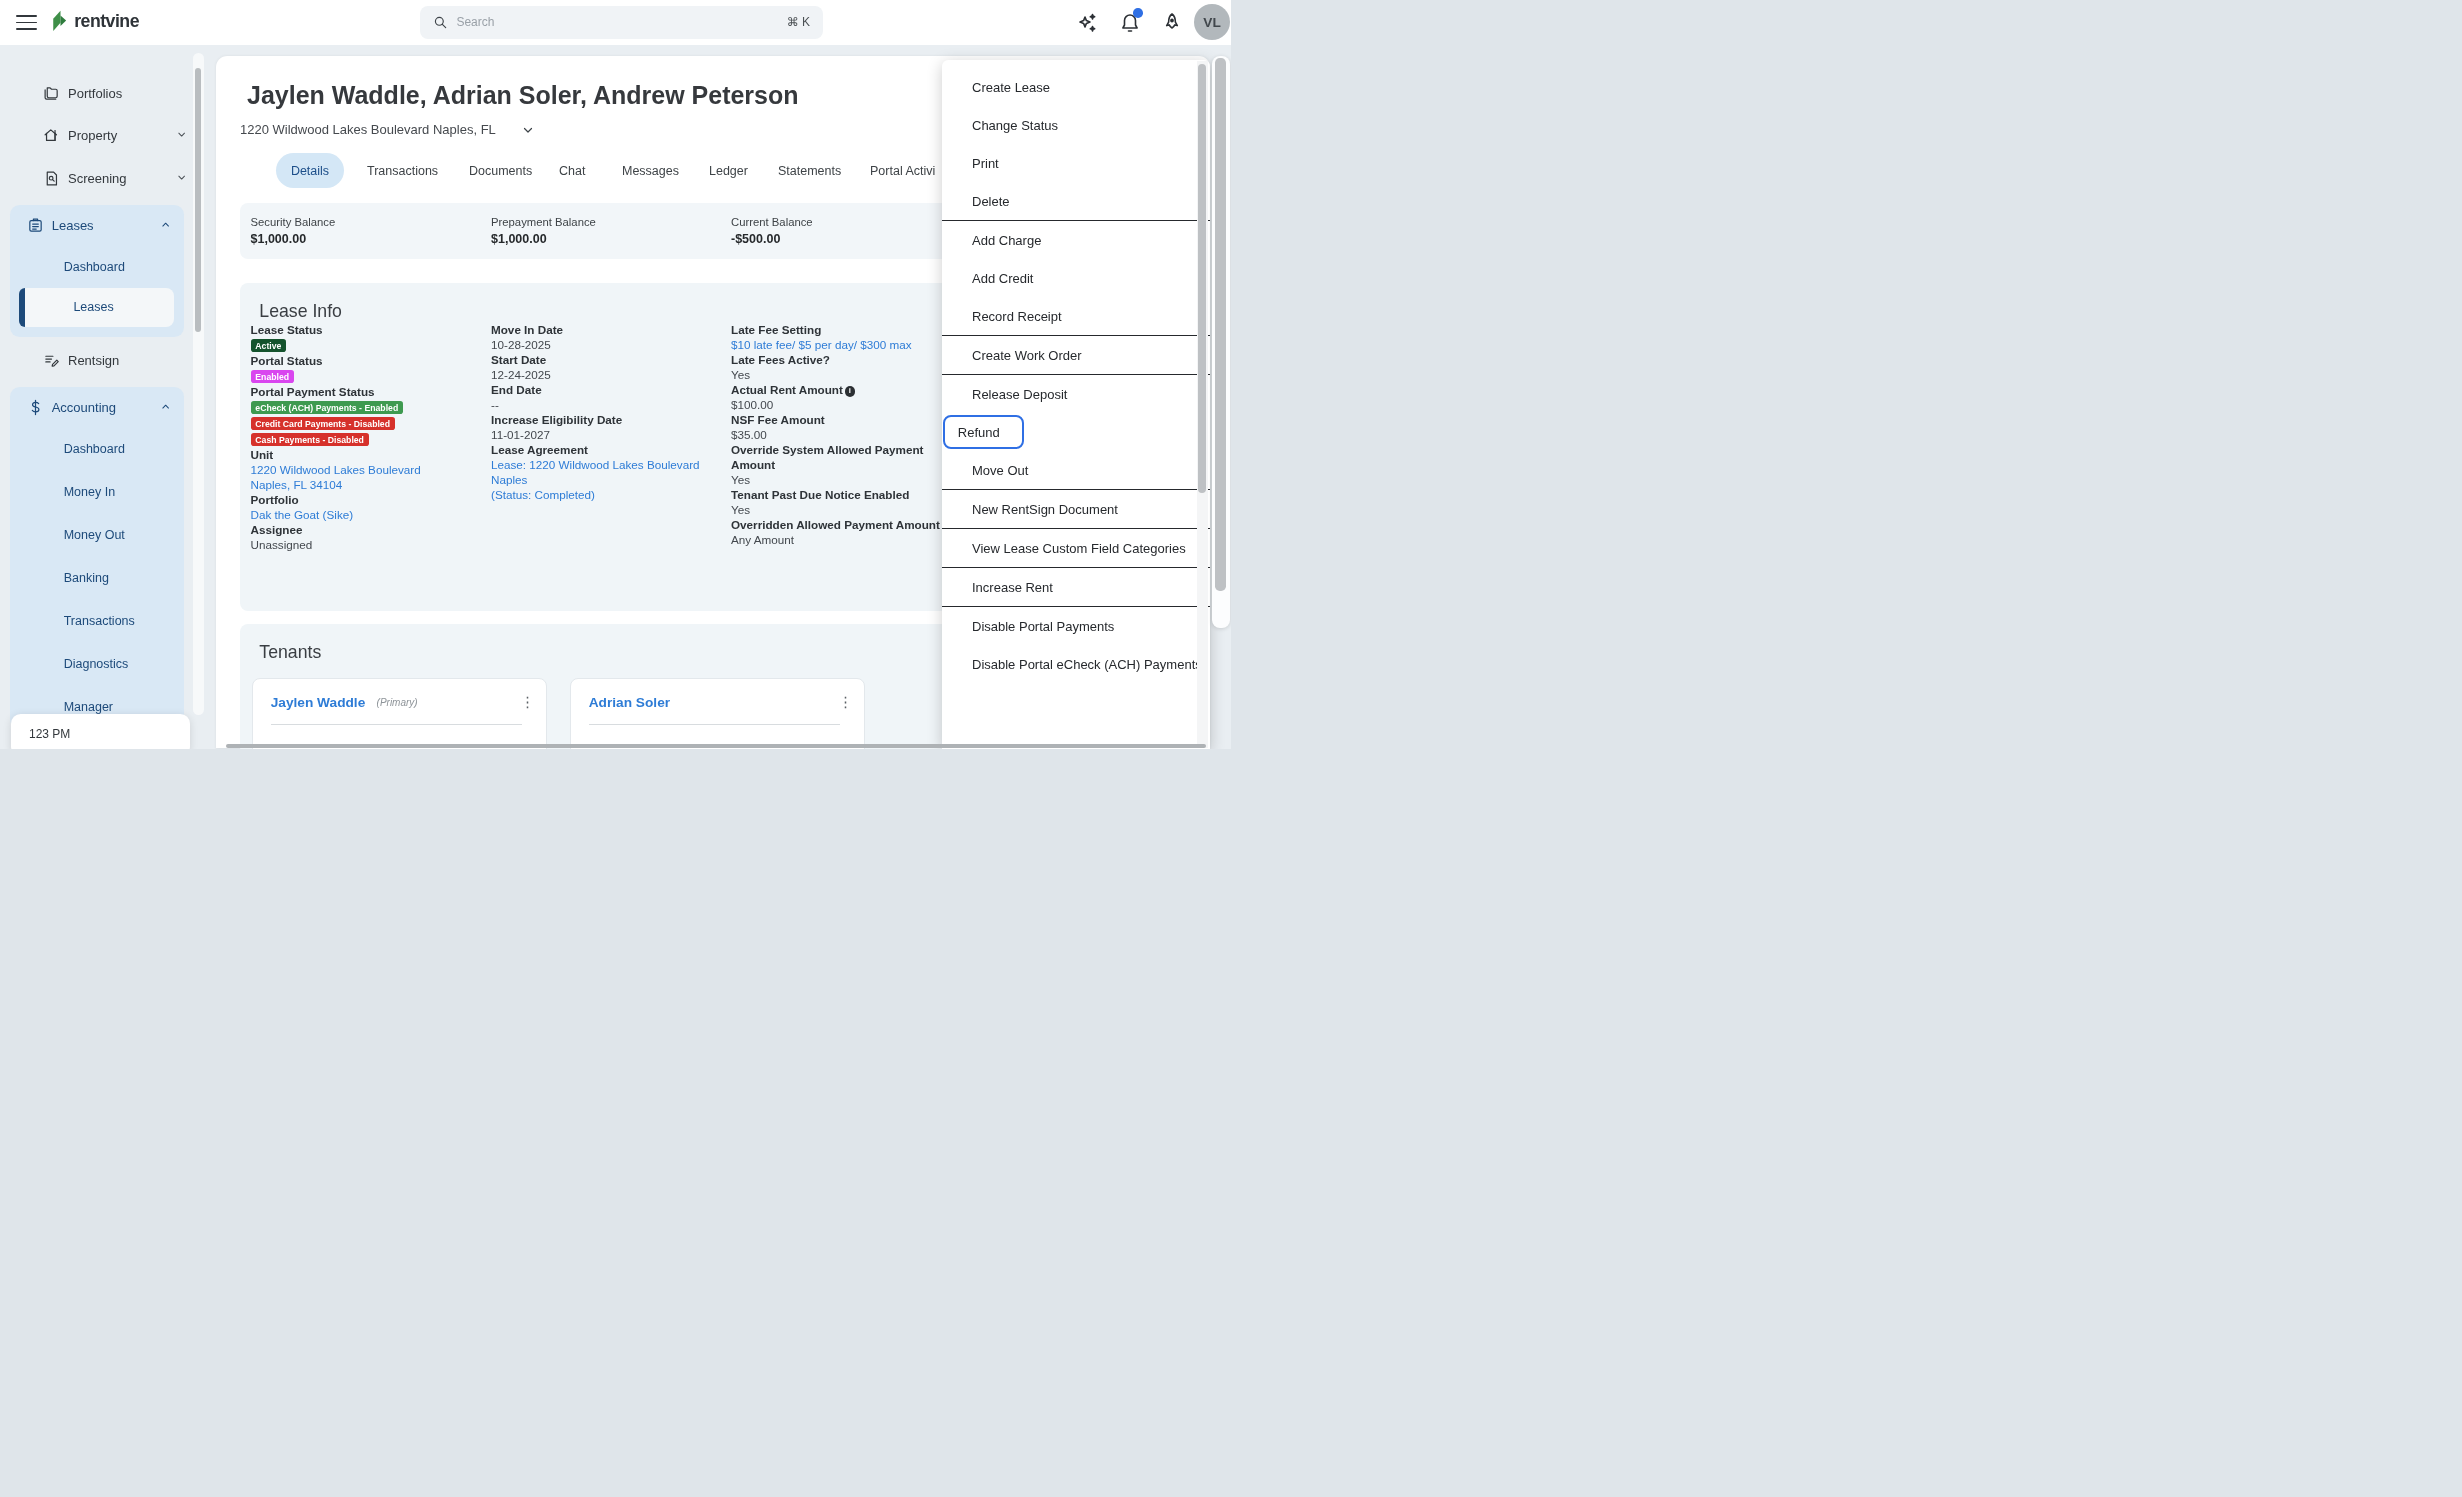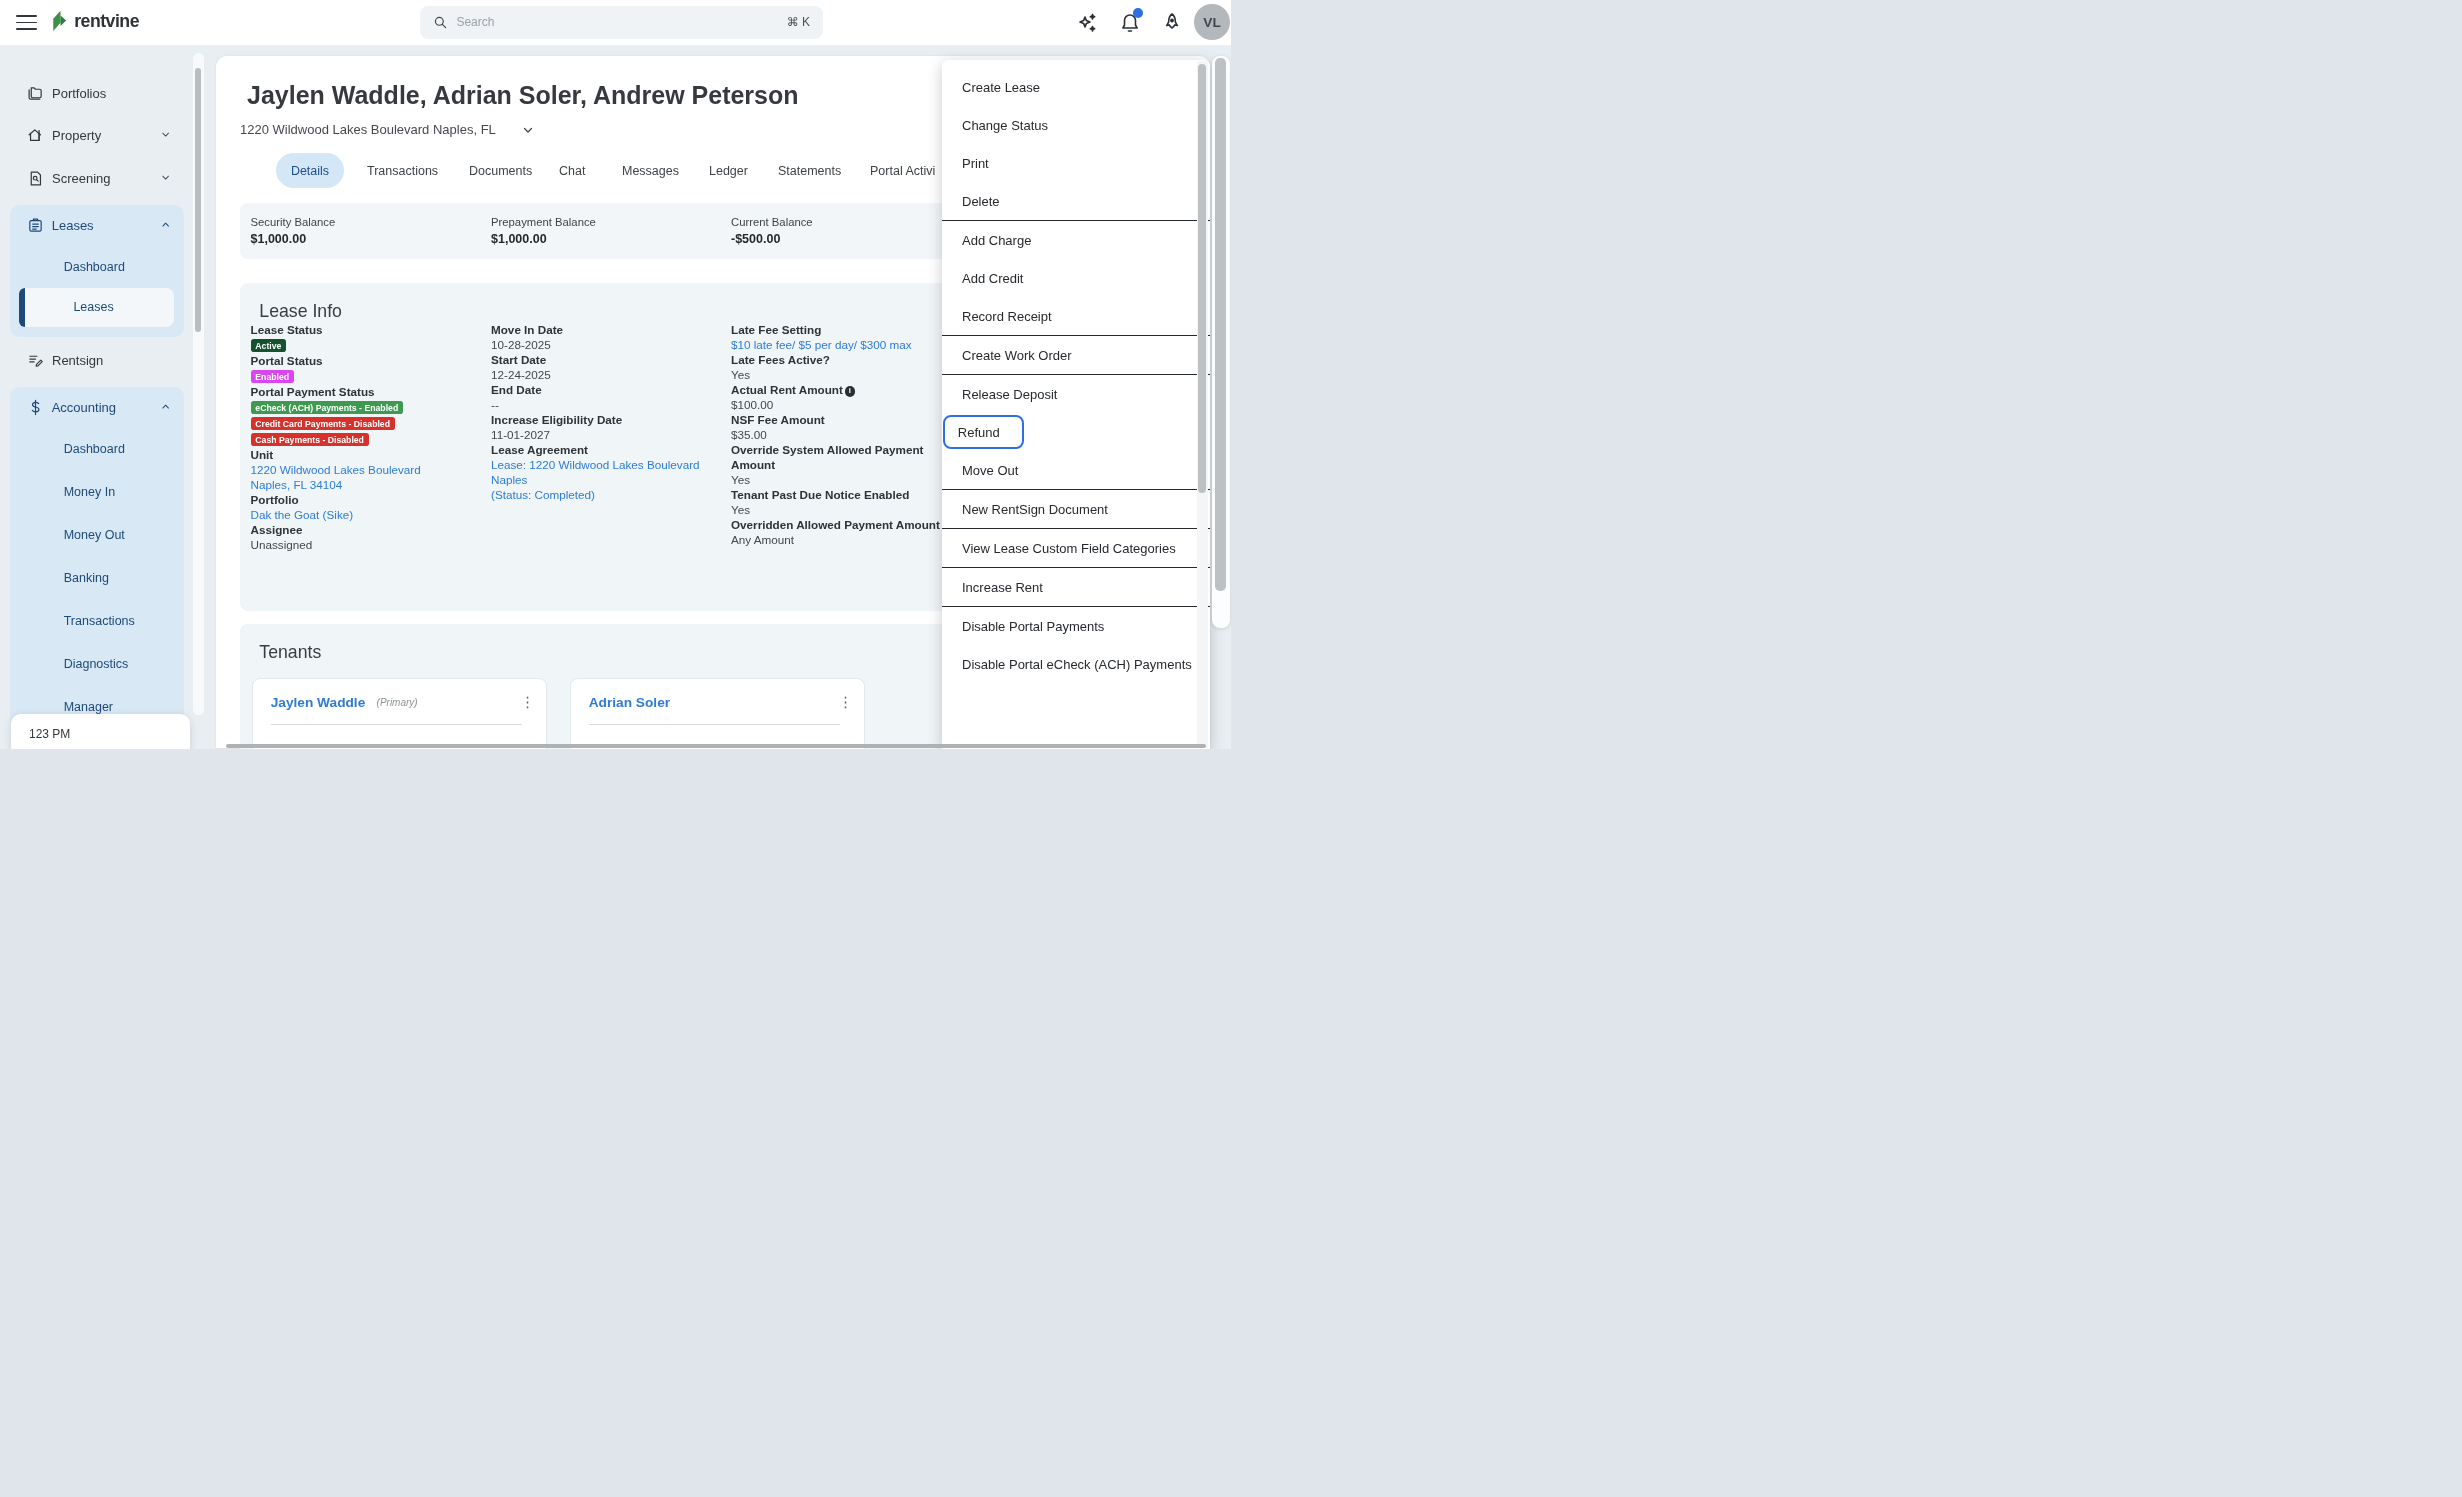--- a/index.html
+++ b/index.html
@@ -19,21 +19,21 @@
                   font-family:"Liberation Sans", sans-serif; color:#2f3337; }
   .search input::placeholder { color:#9aa1a8; }
   .search-kbd { font-size:12px; color:#4b5054; }
   .top-icon { position:absolute; top:10.5px; width:24px; height:24px; color:#2b2f34; cursor:pointer; }
   .bell-dot { position:absolute; right:-0.8px; top:-2.4px; width:9.7px; height:9.7px; border-radius:50%; }
   .avatar { position:absolute; left:1194px; top:4px; width:36px; height:36px; border-radius:50%;
             background:#b2b8bc; display:flex; align-items:center; justify-content:center;
             font-size:13.7px; font-weight:bold; color:#41474c; cursor:pointer; }
 
   
-  .side-item { position:absolute; left:0; width:193px; height:42px; display:flex; align-items:center; cursor:pointer; }
+  .side-item { position:absolute; left:16px; width:193px; height:42px; display:flex; align-items:center; cursor:pointer; }
   .side-item svg { position:absolute; left:27px; width:17px; height:17px; }
   .side-item .lbl { position:absolute; left:52px; font-size:13px; color:#33383d; }
   .side-item .chev { position:absolute; left:160px; width:11.3px; height:11.3px; color:#4b5157; }
   .group { position:absolute; left:9.7px; width:174px; background:#d9e8f5; border-radius:9.7px; overflow:hidden; }
   .group .hdr { position:relative; height:40px; display:flex; align-items:center; cursor:pointer; color:#1d4a7a; }
   .group .hdr svg { position:absolute; left:17.7px; width:17px; height:17px; }
   .group .hdr .lbl { position:absolute; left:42px; font-size:13px; color:#1d4a7a; }
   .group .hdr .chev { position:absolute; left:150px; width:11.3px; height:11.3px; color:#1d4a7a; }
   .sub-item { position:relative; height:43px; display:flex; align-items:center; cursor:pointer; }
   .sub-item .lbl { position:absolute; left:54px; font-size:12.5px; color:#1d4a7a; }
@@ -82,21 +82,21 @@
   .tenant-name { font-size:13.7px; font-weight:bold; color:#2e7cd6; cursor:pointer; }
   .tenant-tag { font-size:10px; font-style:italic; color:#8e9499; margin-left:11.3px; }
   .kebab { margin-left:auto; font-size:14.5px; color:#5a6065; cursor:pointer; line-height:14.5px; letter-spacing:0; }
   .tenant-div { position:absolute; left:17.7px; right:24px; top:45px; height:0.8px; background:#d8dcdf; }
 
   
   .menu { position:absolute; left:942px; top:60px; width:268px; height:689px; background:#ffffff;
           border-radius:6.4px 6.4px 0 0; box-shadow:0 3.2px 16px rgba(0,0,0,0.20); z-index:5; padding-top:8px; overflow:hidden; }
   .menu-group { border-top:1.2px solid #26292d; }
   .menu-group:first-child { border-top:none; }
-  .menu-item { height:38px; display:flex; align-items:center; padding-left:20px; font-size:13px;
+  .menu-item { height:38px; display:flex; align-items:center; padding-left:30px; font-size:13px;
                color:#26292d; cursor:pointer; white-space:nowrap; }
   .menu-item.ring { padding-left:0.8px; }
   .menu-item.ring .ring-box { display:inline-flex; align-items:center; height:34px; padding:0 22px 0 13px;
                border:2.4px solid #2f6fe4; border-radius:8px; }
   .menu-scroll-track { position:absolute; left:1197px; top:61px; width:11.3px; height:687px; background:#f4f5f6; z-index:6; }
   .menu-scroll-thumb { position:absolute; left:1198px; top:64px; width:8px; height:429px;
                        background:#bec1c4; border-radius:4px; z-index:7; cursor:pointer; }
 
   
   .vscroll-track { position:absolute; left:1212px; top:56px; width:17.7px; height:572px; background:#fcfdfe;

